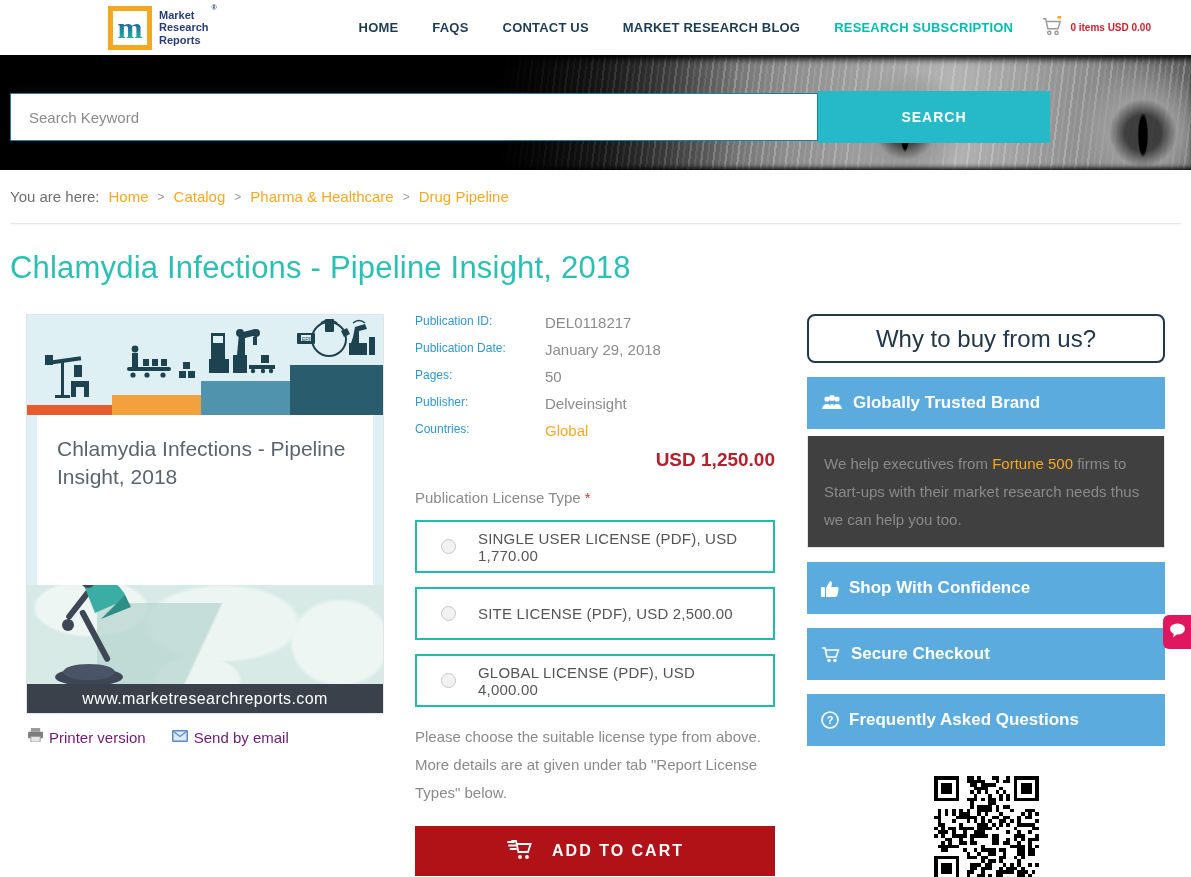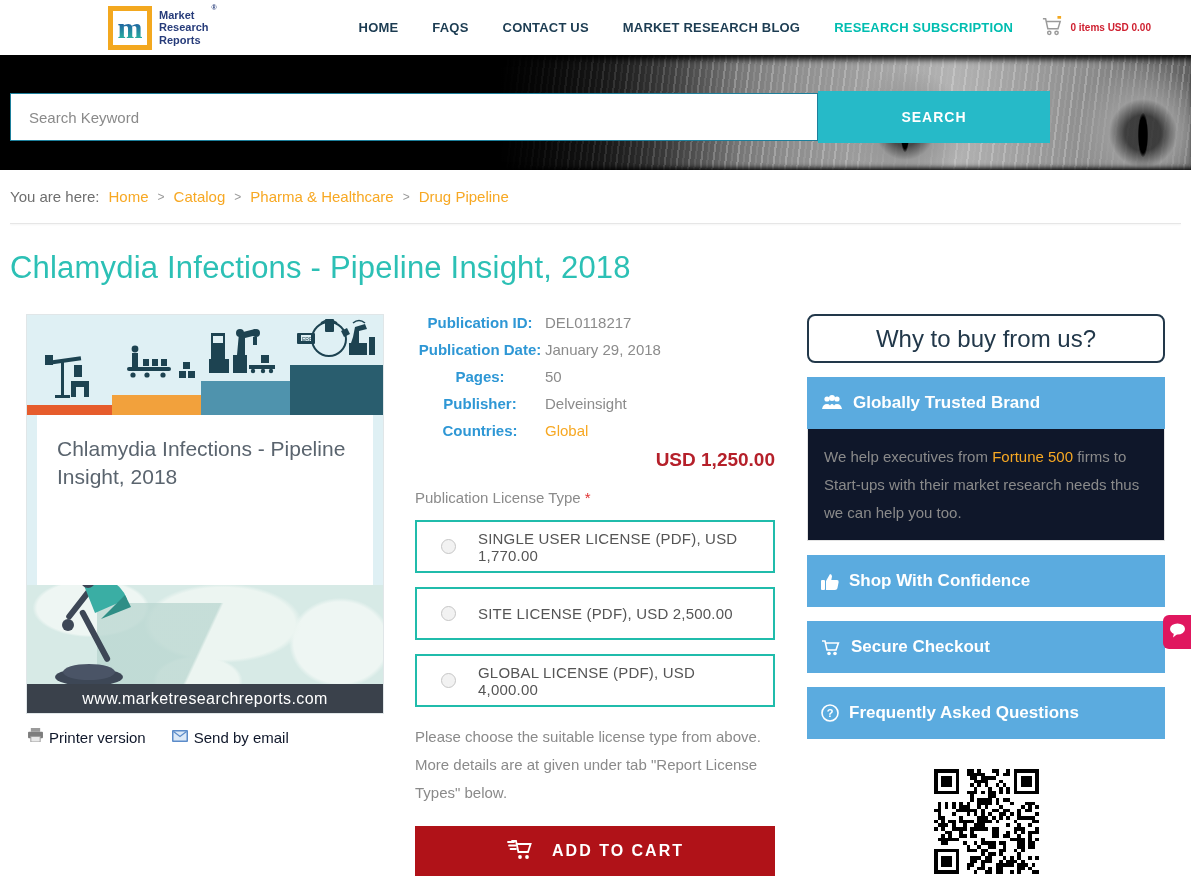--- a/index.html
+++ b/index.html
@@ -77,25 +77,25 @@
       radial-gradient(ellipse 70px 40px at 48% 75%, #ecf5f1 0 58%, rgba(0,0,0,0) 64%),
       #d7eae6; }
   .beam { position:absolute; left:70px; top:18px; width:260px; height:140px;
     background:linear-gradient(115deg, rgba(185,214,208,.75) 0 38%, rgba(0,0,0,0) 39%); }
   .lamp { position:absolute; left:14px; bottom:24px; }
   .url-bar { position:absolute; left:0; right:0; bottom:0; height:29px; background:#3a414b;
     color:#fff; font-size:16px; display:flex; align-items:center; justify-content:center; letter-spacing:.4px; }
 
   .actions-row { display:flex; gap:26px; margin:14px 0 0 2px; align-items:center; }
   .action-link { display:flex; gap:6px; align-items:center; cursor:pointer; }
-  .action-link span.lbl { color:#0f172a; font-size:15px; }
+  .action-link span.lbl { color:#701a75; font-size:15px; }
 
   
   .detail-row { display:flex; margin-bottom:10px; }
-  .detail-label { width:130px; font-size:15px; font-weight:bold; color:#2e97d5;text-align:center; }
+  .detail-label { width:130px; font-size:12px; font-weight:normal; color:#2e97d5; }
   .detail-value { font-size:15px; color:#8b8b8b; }
   .detail-value.link { color:#f7a823; cursor:pointer; }
   .price { text-align:right; font-size:19px; font-weight:bold; color:#b5202a; margin-top:6px; }
   .license-label { margin-top:18px; font-size:15px; color:#8b8b8b; }
   .req { color:#e03131; }
   .license-box { margin-top:14px; border:2px solid #20bcab; background:#fff; height:53px;
     display:flex; align-items:center; padding:0 16px 0 24px; gap:22px; cursor:pointer; }
   .radio { width:15px; height:15px; border-radius:50%; border:1px solid #c6c6c6; background:#f2f2f2; flex:none; }
   .license-text { font-size:15px; color:#555; letter-spacing:.2px; }
   .note { margin-top:16px; font-size:15px; color:#8a8a8a; line-height:1.85; }
@@ -103,22 +103,22 @@
     font-size:16px; font-weight:bold; letter-spacing:2px; display:flex; align-items:center;
     justify-content:center; gap:20px; cursor:pointer; font-family:"Liberation Sans",sans-serif; }
 
   
   .why-box { border:2px solid #22384a; border-radius:8px; background:#fff; height:49px;
     display:flex; align-items:center; justify-content:center; cursor:pointer; }
   .why-box span { font-size:24px; color:#22384a; font-weight:400; }
   .side-head { margin-top:14px; background:#5babdf; color:#fff; height:52px; display:flex;
     align-items:center; gap:10px; padding:0 14px; font-size:17px; font-weight:bold; cursor:pointer; }
   .side-head .ic { display:flex; align-items:center; }
-  .trusted-body { border:1px solid #e3e3e3; border-top:none; background:#0f172a;
-    padding:14px 16px; font-size:15px; color:#8a8a8a; line-height:1.85; }
+  .trusted-body { border:1px solid #e3e3e3; border-top:none; background:#404040;
+    padding:14px 16px; font-size:15px; color:#8a8a8a; line-height:1.85;margin-top:7px; }
   .fortune { color:#f7a823; cursor:pointer; }
   .qr-wrap { margin:30px auto 0 auto; width:105px; height:105px; }
 
   
   .chat-widget { position:absolute; right:0; top:615px; width:28px; height:34px;
     background:#e0175f; border-radius:6px 0 0 6px; display:flex; align-items:center;
     justify-content:center; cursor:pointer; z-index:50; }
 </style>
 </head>
 <body>

